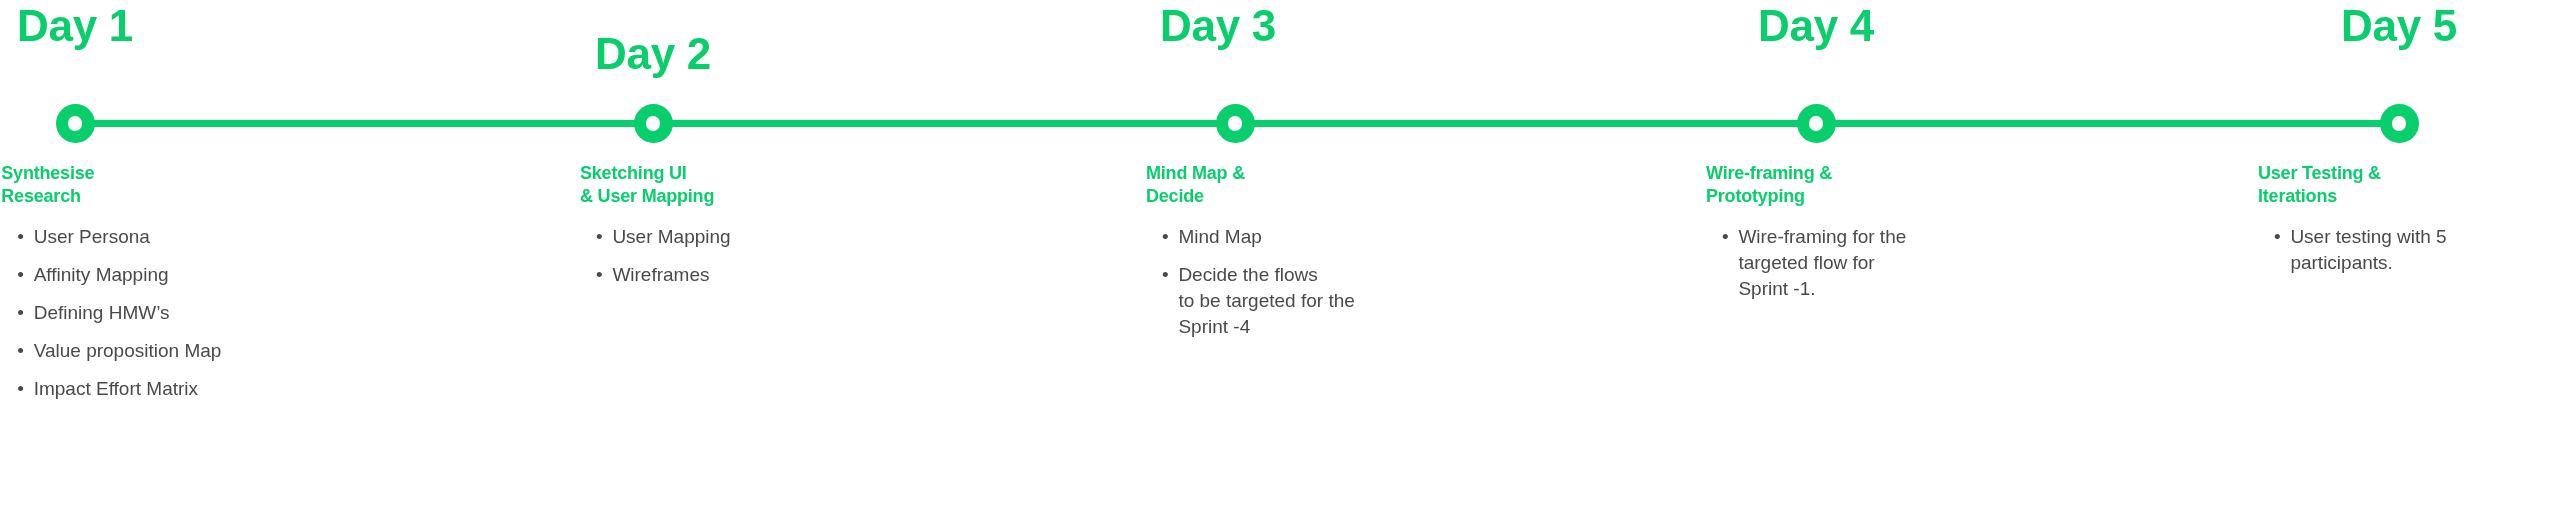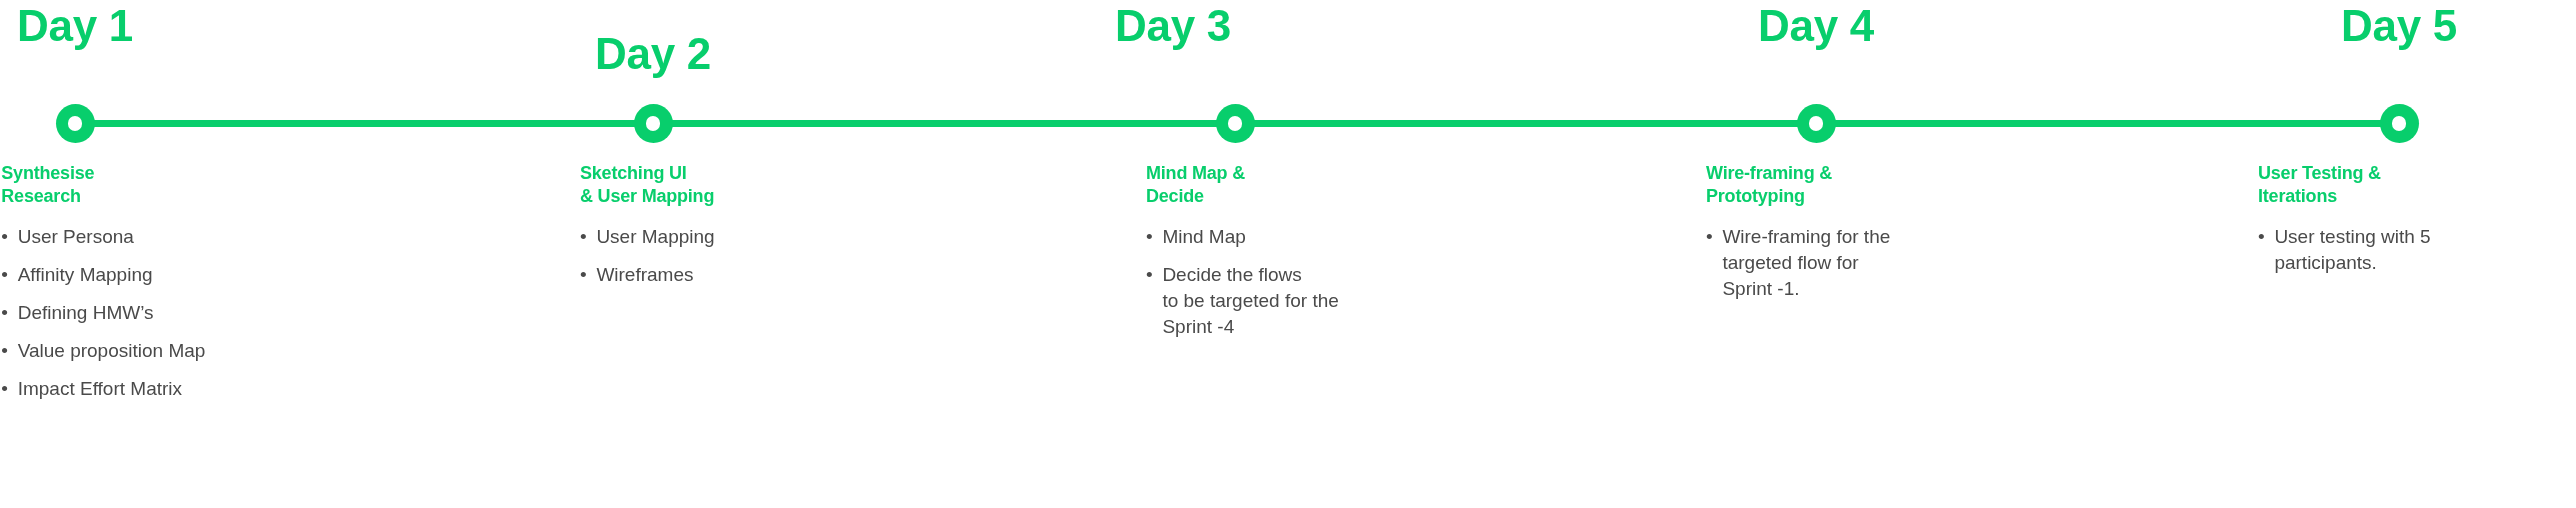--- a/index.html
+++ b/index.html
@@ -78,21 +78,21 @@
     font-weight: bold;
     line-height: 22.6px;
     letter-spacing: -0.2px;
     color: var(--accent, #08ce6c);
     margin: 0 0 16.4px 0;
     white-space: pre-line;
   }
 
   .bullets {
     list-style: none;
-    margin: 0;
+    margin: 16px;
     padding: 0;
   }
   .bullets li {
     position: relative;
     padding-left: 16.4px;
     font-size: 19px;
     font-weight: 300;
     line-height: 26px;
     color: #4a4a4a;
     margin-bottom: 12px;
@@ -133,21 +133,21 @@
   <div class="node" style="left:653px;"></div>
   <div class="col" style="left:580px; width:327px;">
     <h3 class="col-heading">Sketching UI
 &amp; User Mapping</h3>
     <ul class="bullets">
       <li>User Mapping</li>
       <li>Wireframes</li>
     </ul>
   </div>
 
-  <div class="day-label" style="left:1173px;">Day 3</div>
+  <div class="day-label" style="left:1218px;">Day 3</div>
   <div class="node" style="left:1235px;"></div>
   <div class="col" style="left:1146px; width:352px;">
     <h3 class="col-heading">Mind Map &amp;
 Decide</h3>
     <ul class="bullets">
       <li>Mind Map</li>
       <li>Decide the flows
 to be targeted for the
 Sprint -4</li>
     </ul>

